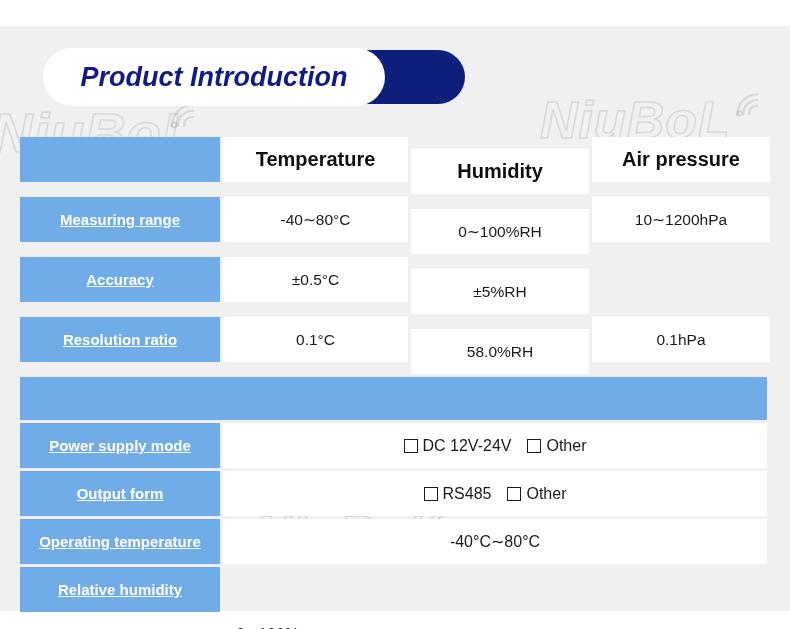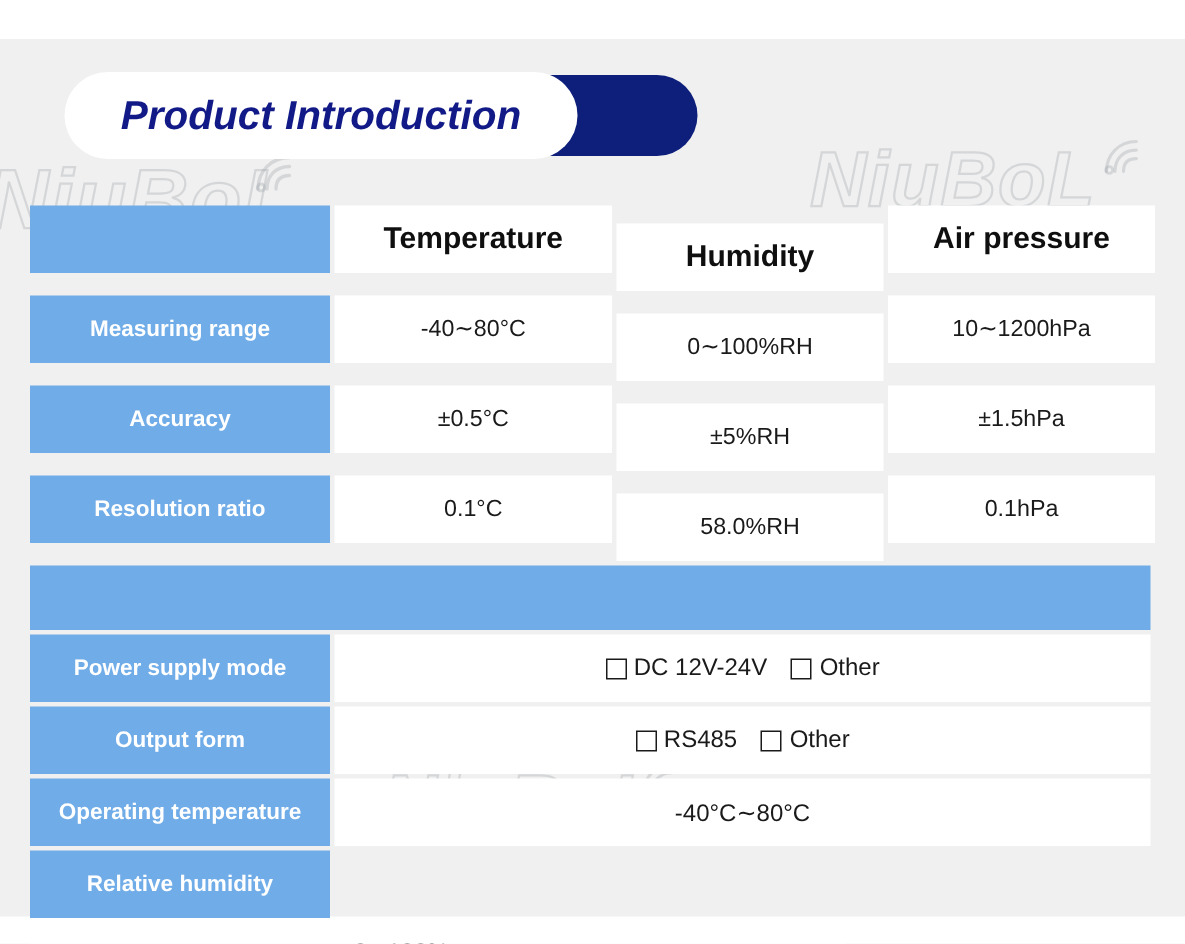--- a/index.html
+++ b/index.html
@@ -119,20 +119,21 @@
     font-size: 15.5px;
   }
   .cell-label {
     width: 200px;
     background: #70ace8;
     color: #ffffff;
     font-weight: bold;
     font-size: 15px;
     margin-right: 3px;
     flex: none;
+    text-decoration: underline;
   }
   .cell-label.empty { color: transparent; }
   .cell-val {
     background: #ffffff;
     color: #1a1a1a;
     margin-right: 3px;
     flex: none;
     position: relative;
     z-index: 1;
   }
@@ -245,21 +246,20 @@
       <div class="cell cell-label">Measuring range</div>
       <div class="cell cell-val c1">-40∼80°C</div>
       <div class="cell cell-val c2">0∼100%RH</div>
       <div class="cell cell-val c3">10∼1200hPa</div>
     </div>
 
     <div class="trow">
       <div class="cell cell-label">Accuracy</div>
       <div class="cell cell-val c1">±0.5°C</div>
       <div class="cell cell-val c2">±5%RH</div>
-      <div class="cell cell-val c3">±1.5hPa</div>
     </div>
 
     <div class="trow">
       <div class="cell cell-label">Resolution ratio</div>
       <div class="cell cell-val c1">0.1°C</div>
       <div class="cell cell-val c2">58.0%RH</div>
       <div class="cell cell-val c3">0.1hPa</div>
     </div>
 
     <div class="blue-bar"></div>

